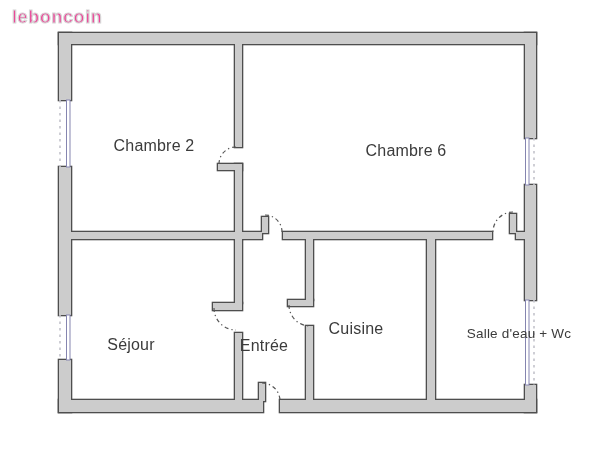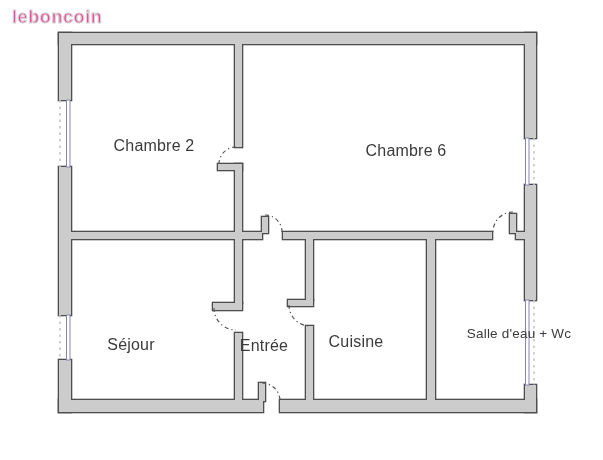--- a/index.html
+++ b/index.html
@@ -106,17 +106,17 @@
   <div class="watermark">leboncoin</div>
 
   <div class="room-label" style="left:154px;top:146px">Chambre 2</div>
 
   <div class="room-label" style="left:406px;top:151px">Chambre 6</div>
 
   <div class="room-label" style="left:131px;top:345px">Séjour</div>
 
   <div class="room-label" style="left:264px;top:346px">Entrée</div>
 
-  <div class="room-label" style="left:356px;top:342px">Cuisine</div>
+  <div class="room-label" style="left:356px;top:329px">Cuisine</div>
 
   <div class="room-label small" style="left:519px;top:333px">Salle d'eau + Wc</div>
 
 </div>
 
 </body></html>

